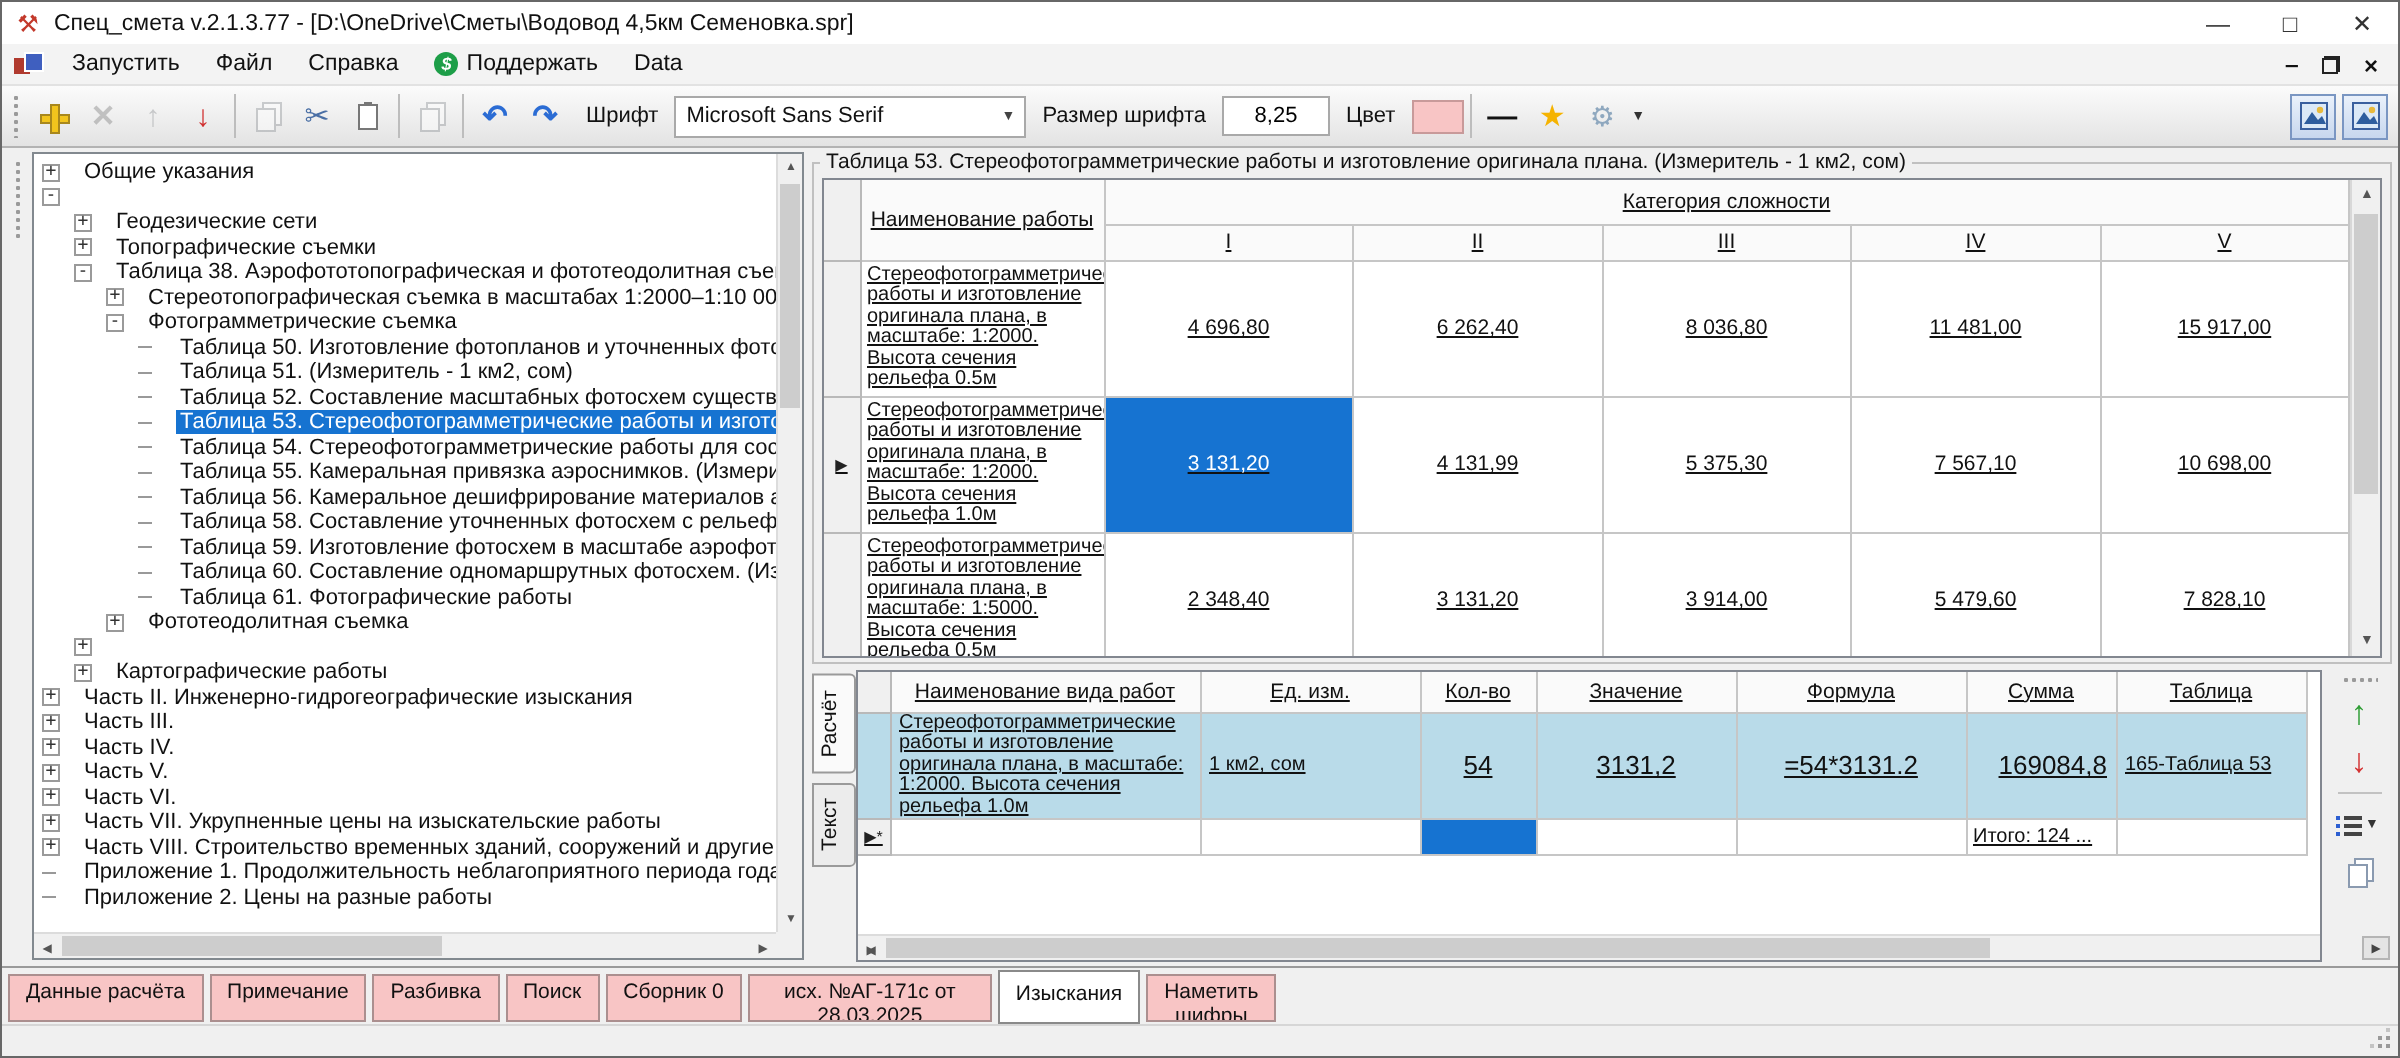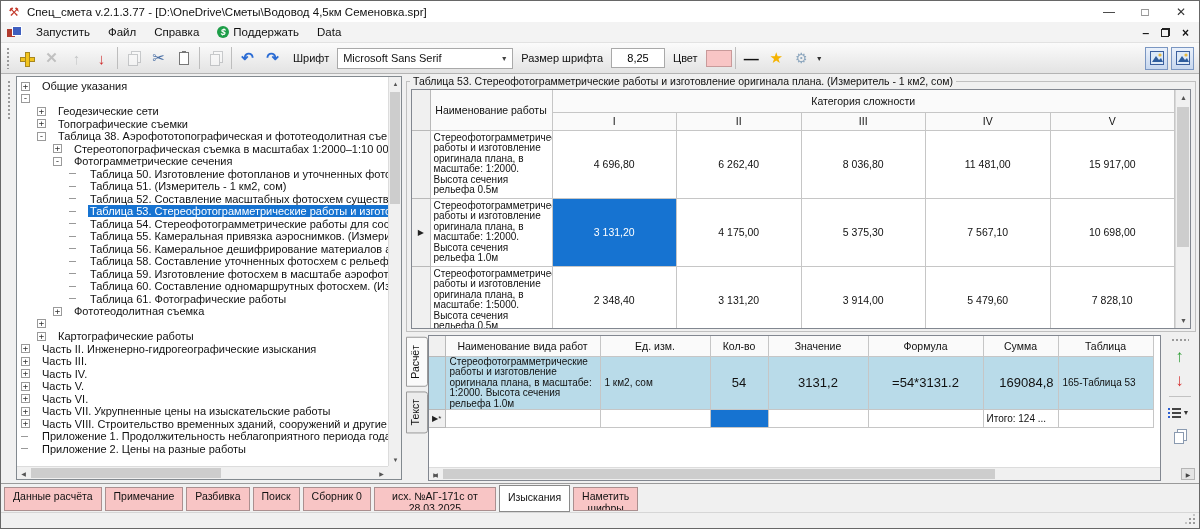--- a/index.html
+++ b/index.html
@@ -73,21 +73,21 @@
   .vsb .up{top:0;} .vsb .down{bottom:0;} .hsb .lt{left:0;} .hsb .rt{right:0;}
   .vsb .thumb{position:absolute;left:1px;right:1px;top:15px;height:112px;background:#cdcdcd;}
   .hsb .thumb{position:absolute;top:1px;bottom:1px;left:14px;width:190px;background:#cdcdcd;}
   .sb-corner{position:absolute;right:0;bottom:0;width:13px;height:13px;background:#f0f0f0;}
 
   
   .groupbox{position:absolute;left:405px;top:74px;width:790px;height:257px;}
   .gb-title{position:absolute;left:4px;top:0;font-size:10.5px;background:#f0f0f0;padding:0 3px;z-index:2;white-space:nowrap;}
   .gb-frame{position:absolute;left:0;top:6px;right:0;bottom:0;border:1px solid #c0c0c0;}
   .maingrid-wrap{position:absolute;left:5px;top:14px;width:780px;height:240px;border:1px solid #828790;background:#fff;overflow:hidden;}
-  table.grid{border-collapse:collapse;table-layout:fixed;}
+  table.grid{border-collapse:collapse;table-layout:fixed;text-decoration:underline;}
   table.maingrid{width:763px;}
   .grid th,.grid td{border-right:1px solid #c6c6c6;border-bottom:1px solid #c6c6c6;padding:0;font-weight:normal;overflow:hidden;}
   .grid th{background:#fafafa;font-size:10.5px;text-align:center;}
   .grid .corner,.grid .marker{background:#f0f0f0;border-right:1px solid #b9b9b9;border-bottom:1px solid #b9b9b9;}
   .grid .marker{text-align:center;font-size:8px;color:#222;}
   .maingrid tr.hrow1{height:22px;} .maingrid tr.hrow2{height:18px;}
   .maingrid tr.drow{height:51px;}
   .grid td.name{font-size:10px;line-height:10.5px;text-align:left;vertical-align:top;padding:2px 3px;}
   .grid td.val{font-size:10.5px;text-align:center;vertical-align:middle;}
   .selcell{background:#1673d1 !important;color:#fff;}
@@ -293,21 +293,21 @@
 
         <div class="titem">
           <span class="tindent" style="width: 32px;"></span>
           <span class="tbox">+</span>
           <span class="tlabel">Стереотопографическая съемка в масштабах 1:2000–1:10 000 (комплекс работ)</span>
         </div>
 
         <div class="titem">
           <span class="tindent" style="width: 32px;"></span>
           <span class="tbox">-</span>
-          <span class="tlabel">Фотограмметрические сечения</span>
+          <span class="tlabel">Фотограмметрические съемка</span>
         </div>
 
         <div class="titem">
           <span class="tindent" style="width: 48px;"></span>
           <span class="tbox leaf"></span>
           <span class="tlabel">Таблица 50. Изготовление фотопланов и уточненных фотосхем</span>
         </div>
 
         <div class="titem">
           <span class="tindent" style="width: 48px;"></span>
@@ -492,21 +492,21 @@
               <td class="val">6 262,40</td>
               <td class="val">8 036,80</td>
               <td class="val">11 481,00</td>
               <td class="val">15 917,00</td>
             </tr>
 
             <tr class="drow">
               <td class="marker">▶</td>
               <td class="name">Стереофотограмметрические работы и изготовление оригинала плана, в масштабе: 1:2000. Высота сечения рельефа 1.0м</td>
               <td class="val selcell">3 131,20</td>
-              <td class="val">4 175,00</td>
+              <td class="val">4 131,99</td>
               <td class="val">5 375,30</td>
               <td class="val">7 567,10</td>
               <td class="val">10 698,00</td>
             </tr>
 
             <tr class="drow">
               <td class="marker"></td>
               <td class="name">Стереофотограмметрические работы и изготовление оригинала плана, в масштабе: 1:5000. Высота сечения рельефа 0.5м</td>
               <td class="val">2 348,40</td>
               <td class="val">3 131,20</td>

